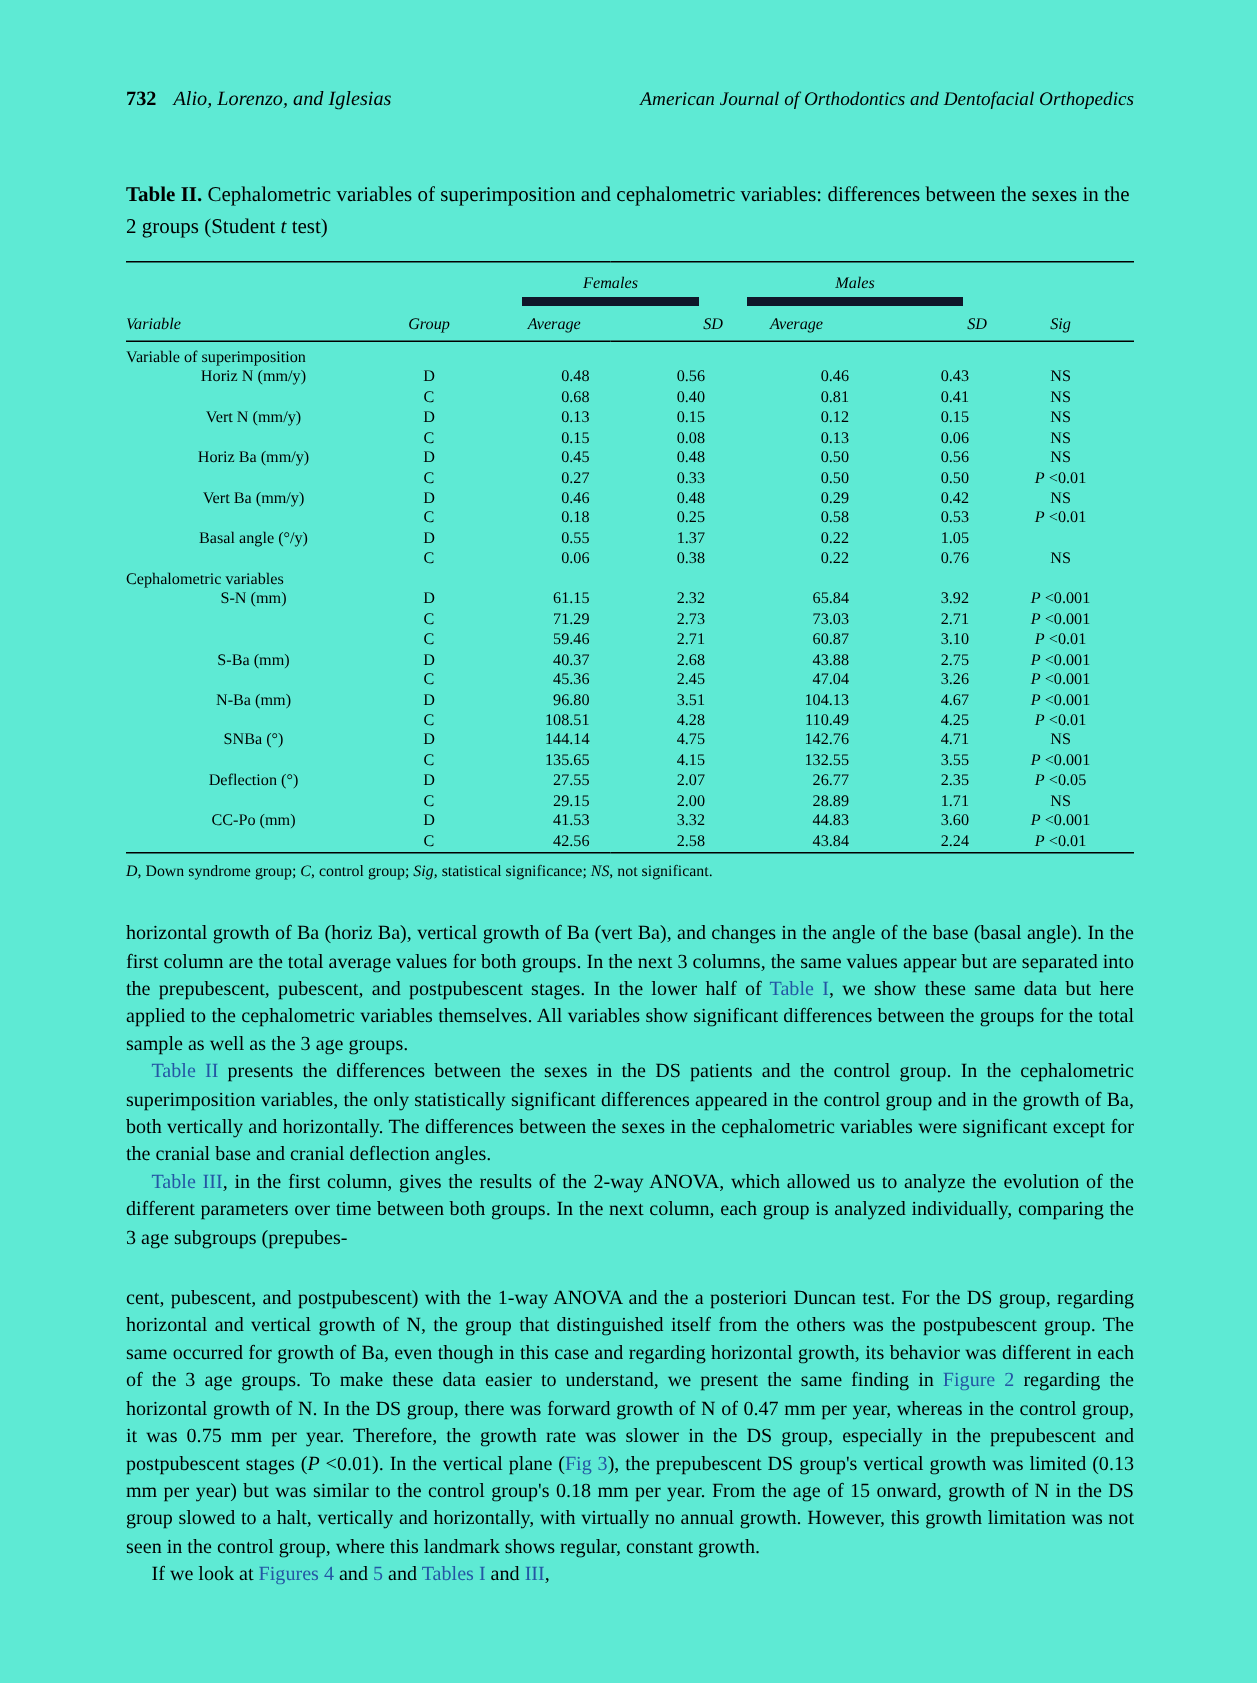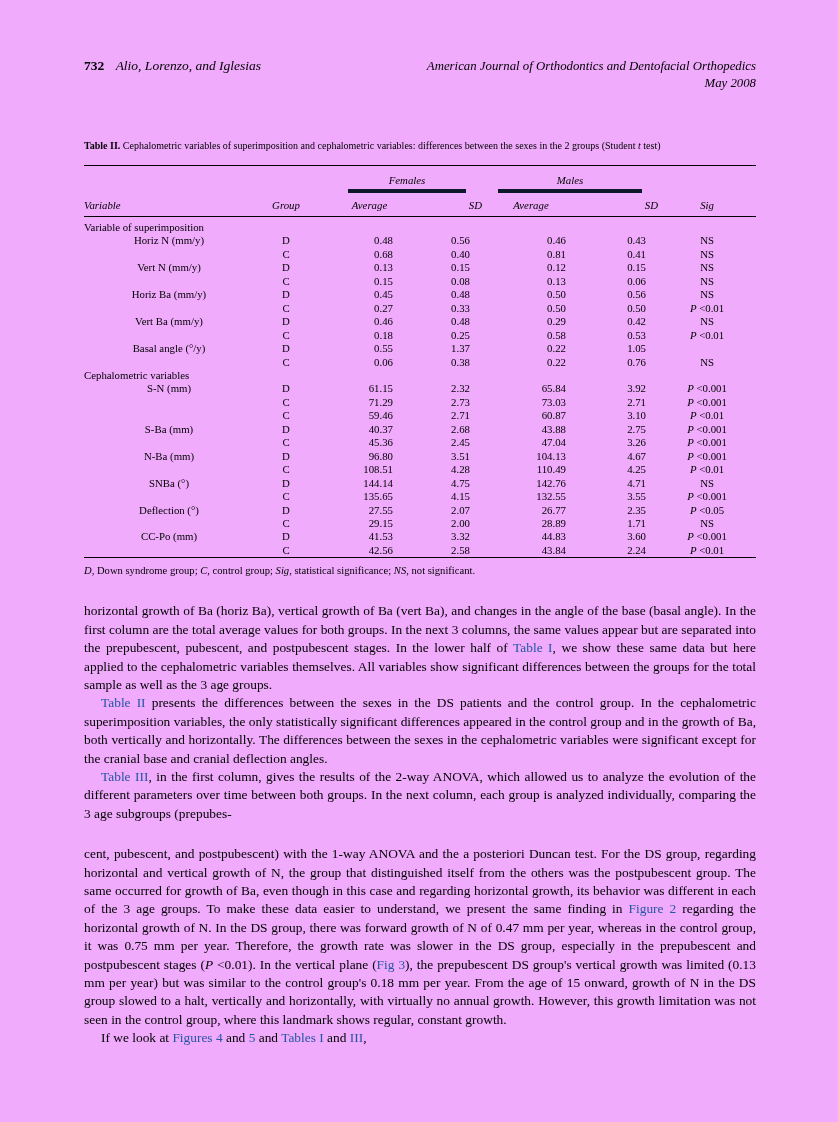--- a/index.html
+++ b/index.html
@@ -1,42 +1,42 @@
 <!DOCTYPE html>
 <html style="--link-color: #2456a4;"><head>
 <meta charset="utf-8">
 <style>
   * { margin:0; padding:0; box-sizing:border-box; }
   html,body { background:#ffffff; }
   .page {
-    width:838px; height:1122px; background:#f0abfc; position:relative; overflow:hidden;
+    width:838px; height:1122px; background:#5eead4; position:relative; overflow:hidden;
     font-family:"Liberation Serif", serif; color:#000;
   }
   .inner { padding:58px 82px 0 84px; }
 
   
   .running-head { display:flex; justify-content:space-between; align-items:flex-start; font-size:13.5px; }
   .rh-left { white-space:nowrap; }
   .rh-left .bd { margin-right:8px; }
   .rh-right { text-align:right; font-style:italic; font-size:12.8px; line-height:1.35; }
 
   .bd { font-weight:bold; }
   .it { font-style:italic; }
 
   
-  .caption { margin-top:46px; font-size:10px; line-height:1.45; }
+  .caption { margin-top:46px; font-size:14px; line-height:1.45; }
 
   
   table.datatable {
     margin-top:12px; width:100%; border-collapse:collapse; table-layout:fixed;
     font-size:10.8px; border-top:1.2px solid #000; border-bottom:1.2px solid #000;
   }
   thead th { font-weight:normal; font-style:italic; }
   tr.grp-row th { padding-top:8px; }
-  .grp-inner { display:block; border-bottom:4px solid #0f172a; padding-bottom:3px; margin:0 16px; text-align:center; }
+  .grp-inner { display:block; border-bottom:6px solid #0f172a; padding-bottom:3px; margin:0 16px; text-align:center; }
   tr.cols-row th { border-bottom:1px solid #000; padding:6px 0 5px; }
   th.col-var { text-align:left; }
   th.col-grp { text-align:center; }
   th.col-avg { text-align:center; padding-right:14px; }
   th.col-sd  { text-align:right; padding-right:12px; }
   th.col-sig { text-align:center; }
 
   tbody td { padding:0; line-height:13.45px; vertical-align:baseline; }
   tbody tr:first-child td { padding-top:4px; }
   td.section { text-align:left; }
@@ -61,21 +61,20 @@
 <div class="page">
   <div class="inner">
 
     <header class="running-head">
       <div class="rh-left">
         <span class="bd">732</span>
         <span class="it">Alio, Lorenzo, and Iglesias</span>
       </div>
       <div class="rh-right">
         <div>American Journal of Orthodontics and Dentofacial Orthopedics</div>
-        <div>May 2008</div>
       </div>
     </header>
 
     <div class="caption"><span class="bd">Table II.</span><span> Cephalometric variables of superimposition and cephalometric variables: differences between the sexes in the 2 groups (Student </span><span class="it">t</span><span> test)</span></div>
 
     <table class="datatable">
       <colgroup>
         <col style="width:156px">
         <col style="width:92px">
         <col style="width:75px">

